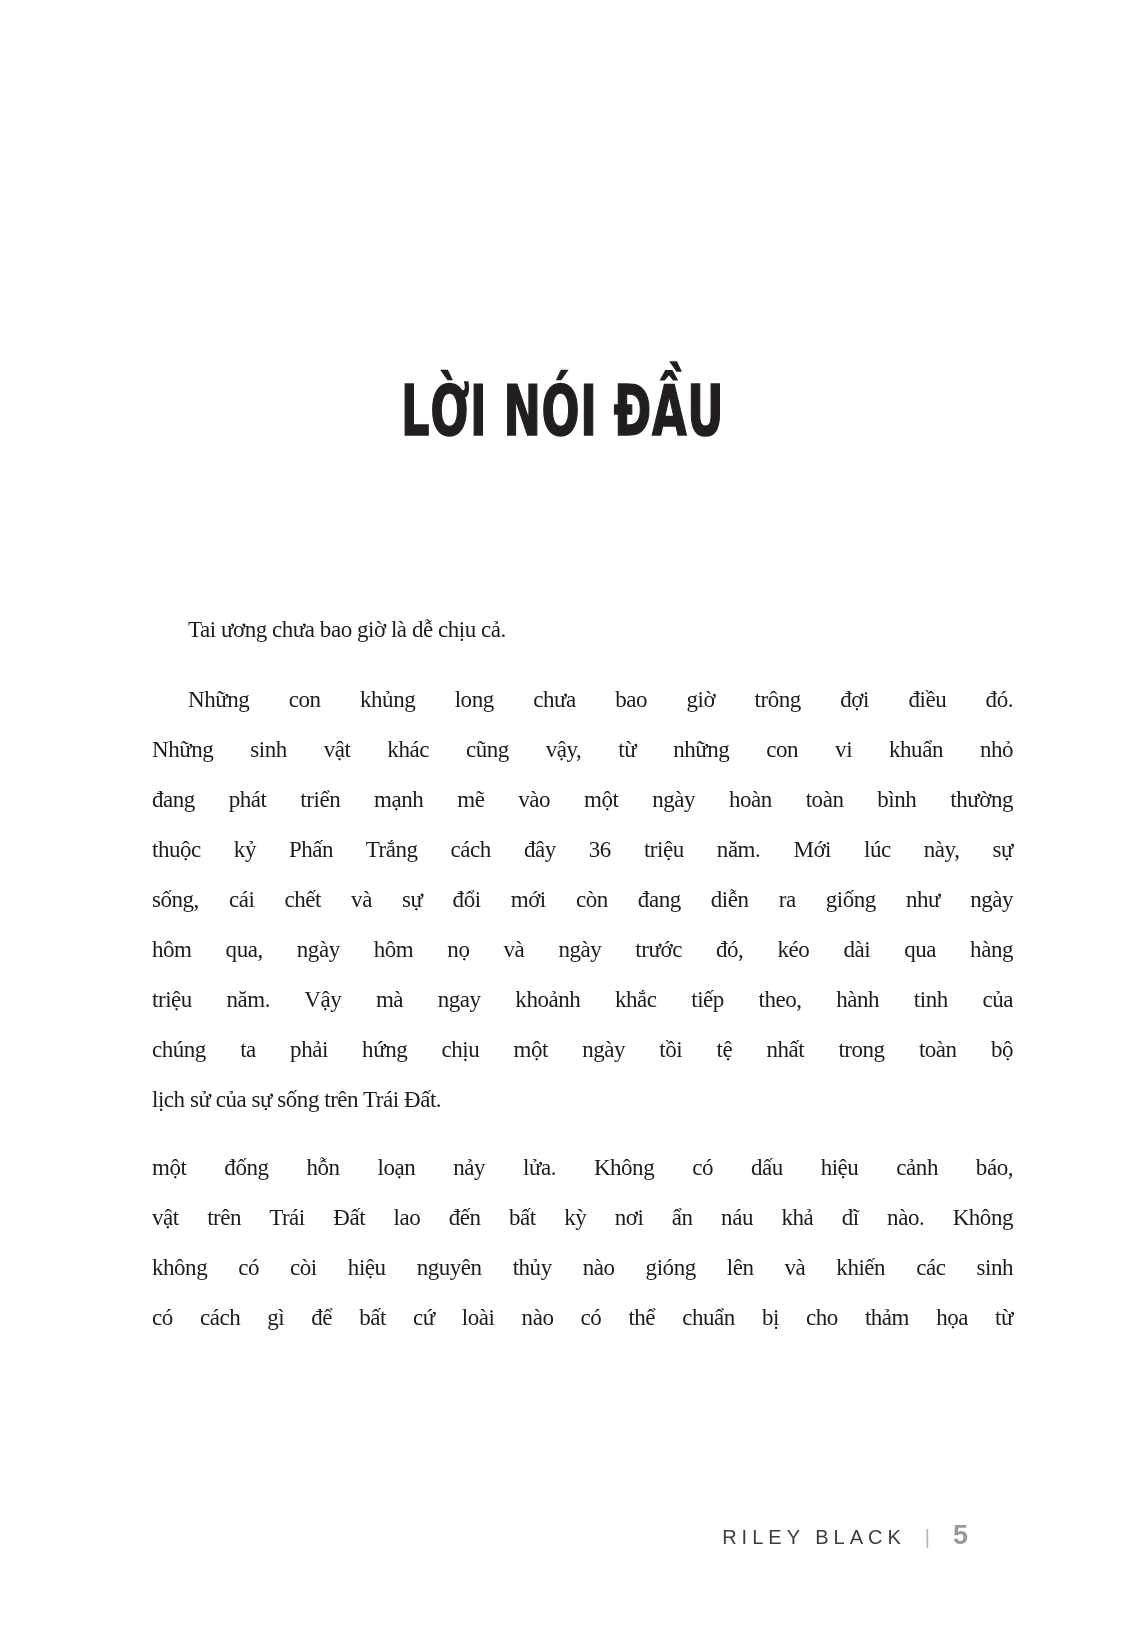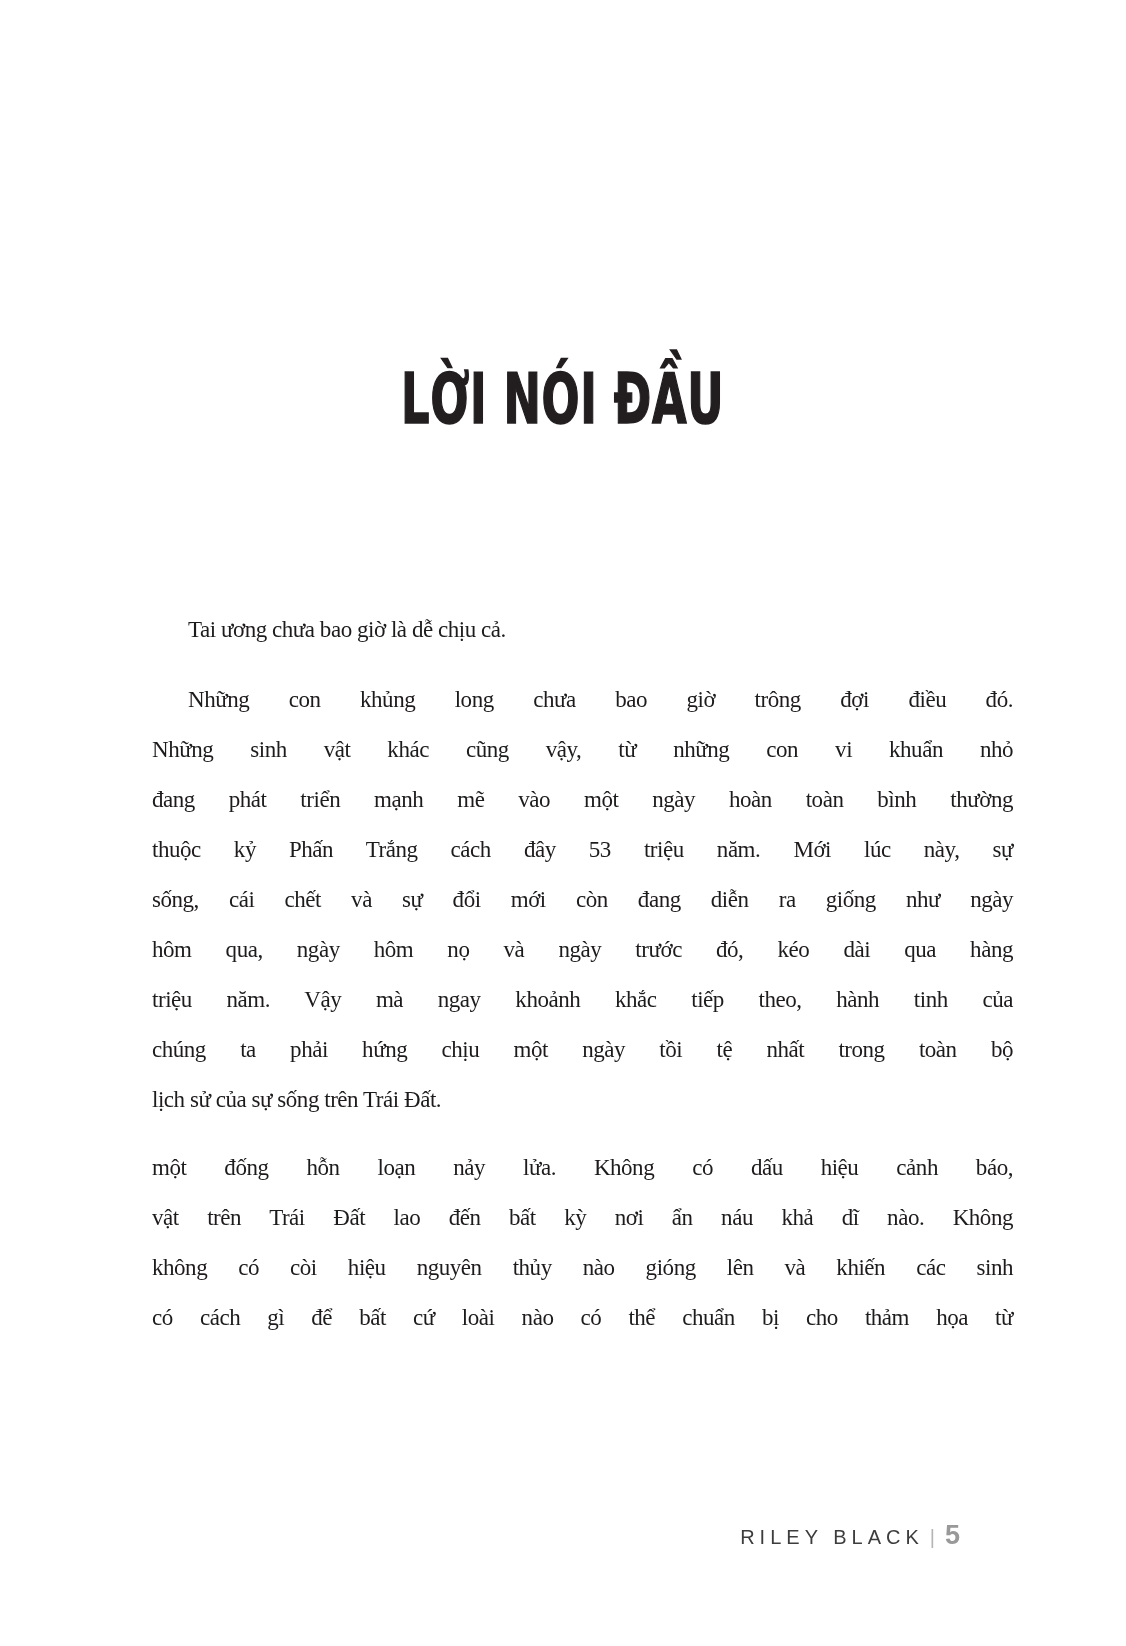--- a/index.html
+++ b/index.html
@@ -12,21 +12,21 @@
     width: 1126px;
     height: 1646px;
     margin: 0 auto;
     background: #ffffff;
     overflow: hidden;
     font-family: "Liberation Serif", "DejaVu Serif", serif;
   }
   
   .heading-wrap {
     position: absolute;
-    top: 364px;
+    top: 376px;
     left: 0;
     width: 1126px;
     text-align: center;
     line-height: 70px;
     white-space: nowrap;
   }
   .heading-text {
     display: inline-block;
     transform: scaleX(0.64);
     transform-origin: 50% 50%;
@@ -58,25 +58,26 @@
   }
   .line.indent { padding-left: 36px; }
   .line.flush {
     text-align: left;
     text-align-last: left;
   }
   
   .footer {
     position: absolute;
     top: 1520px;
-    right: 166px;
+    right: 158px;
     display: flex;
     align-items: baseline;
     font-family: "Liberation Sans", sans-serif;
     white-space: nowrap;
+    gap: 13px;
   }
   .footer .author {
     font-size: 20px;
     letter-spacing: 5px;
     color: #3d3d3d;
   }
   .footer .sep {
     font-size: 20px;
     color: #b5b5b5;
     margin: 0 10px 0 6px;
@@ -100,21 +101,21 @@
   <div class="body-block">
 
     <div class="para p1">
       <div class="line indent flush">Tai ương chưa bao giờ là dễ chịu cả.</div>
     </div>
 
     <div class="para p2">
       <div class="line indent">Những con khủng long chưa bao giờ trông đợi điều đó.</div>
       <div class="line">Những sinh vật khác cũng vậy, từ những con vi khuẩn nhỏ</div>
       <div class="line">đang phát triển mạnh mẽ vào một ngày hoàn toàn bình thường</div>
-      <div class="line">thuộc kỷ Phấn Trắng cách đây 53 triệu năm. Mới lúc này, sự</div>
+      <div class="line">thuộc kỷ Phấn Trắng cách đây 36 triệu năm. Mới lúc này, sự</div>
       <div class="line">sống, cái chết và sự đổi mới còn đang diễn ra giống như ngày</div>
       <div class="line">hôm qua, ngày hôm nọ và ngày trước đó, kéo dài qua hàng</div>
       <div class="line">triệu năm. Vậy mà ngay khoảnh khắc tiếp theo, hành tinh của</div>
       <div class="line">chúng ta phải hứng chịu một ngày tồi tệ nhất trong toàn bộ</div>
       <div class="line flush">lịch sử của sự sống trên Trái Đất.</div>
     </div>
 
     <div class="para p3">
       <div class="line">một đống hỗn loạn nảy lửa. Không có dấu hiệu cảnh báo,</div>
       <div class="line">vật trên Trái Đất lao đến bất kỳ nơi ẩn náu khả dĩ nào. Không</div>

